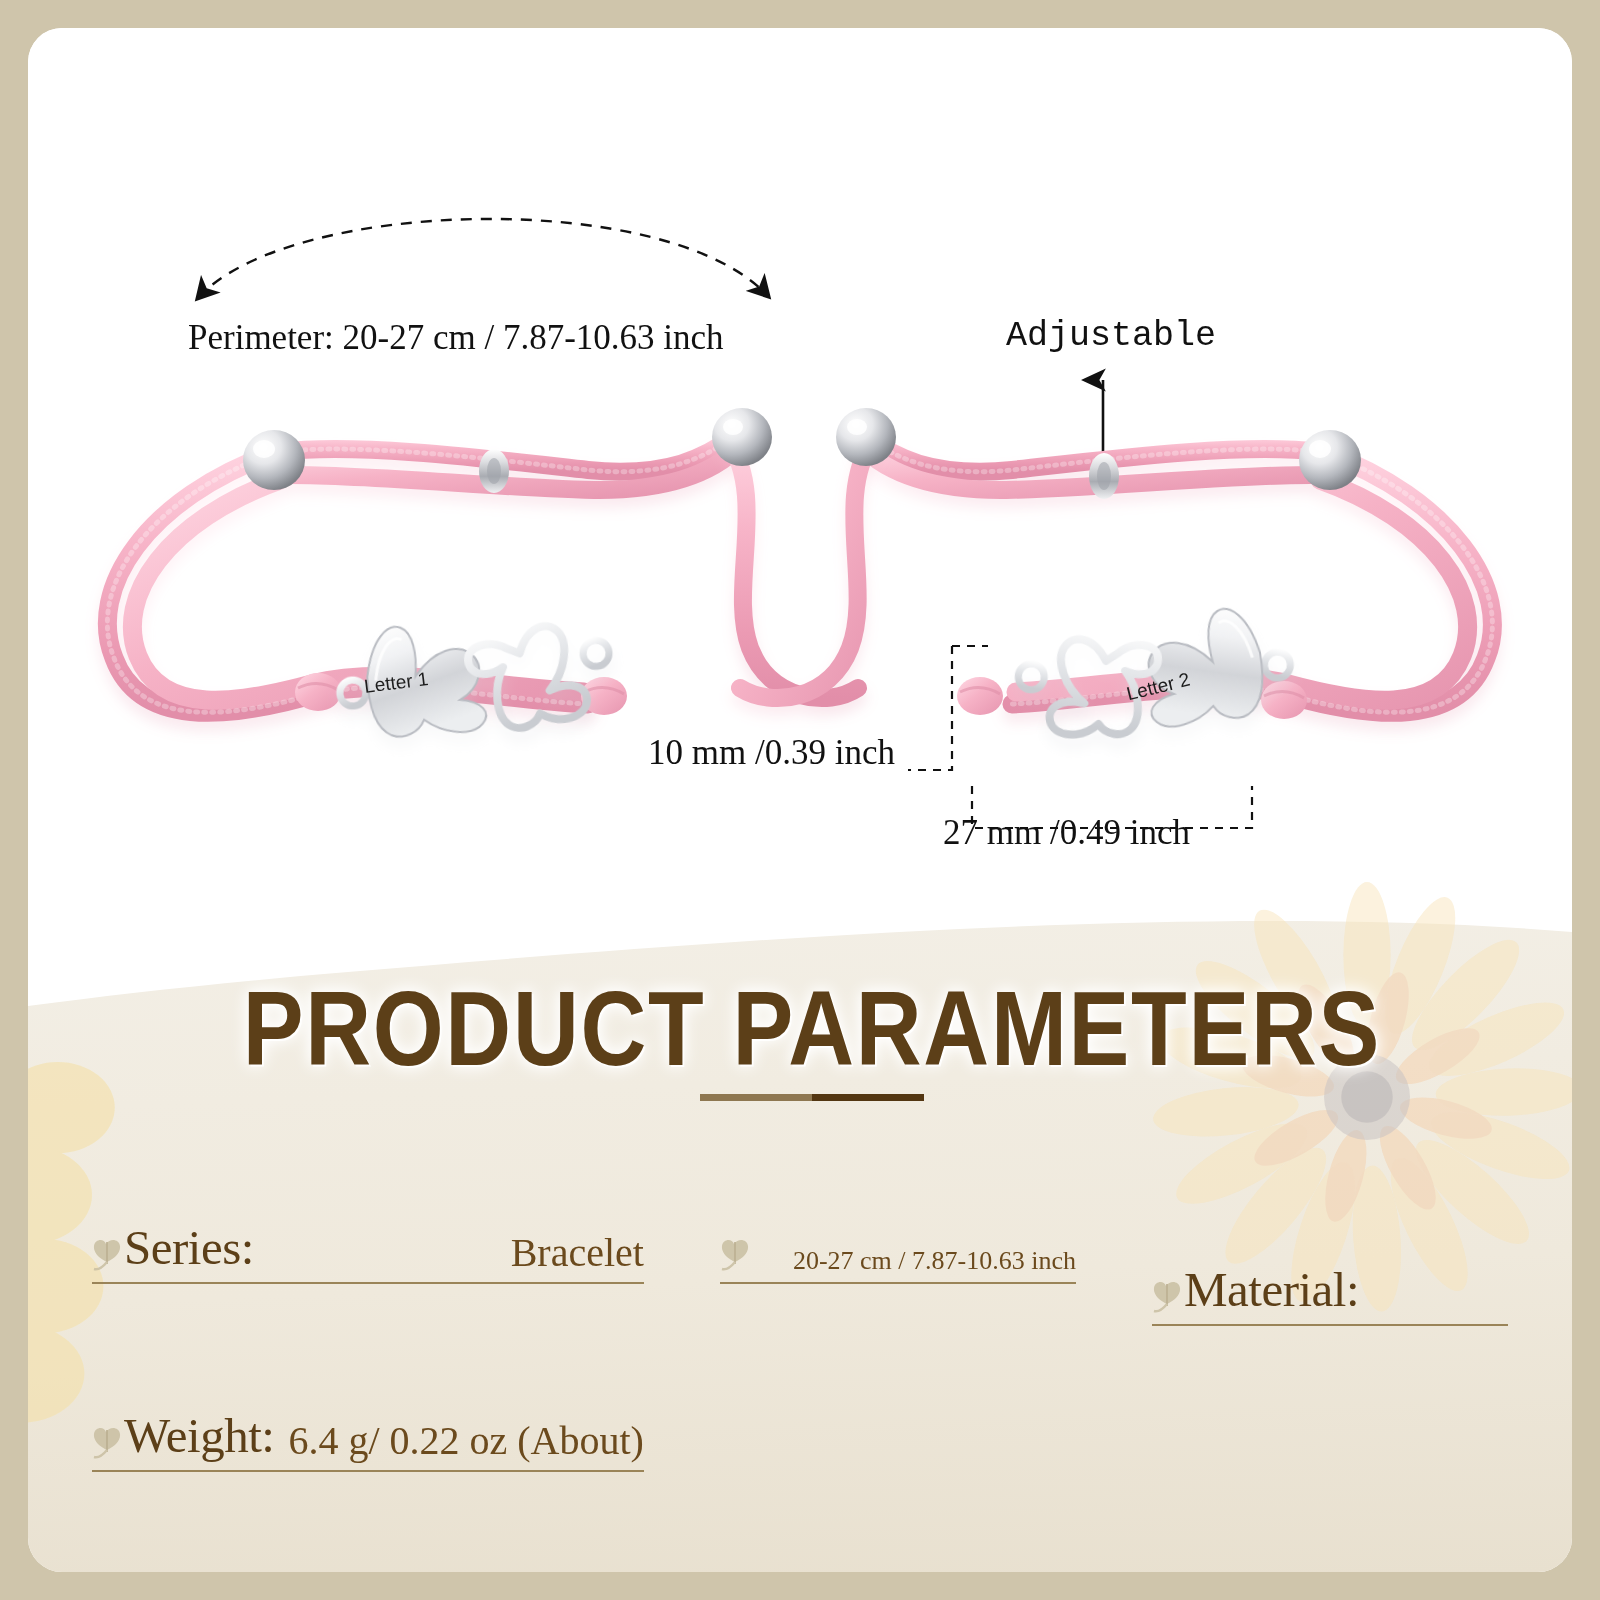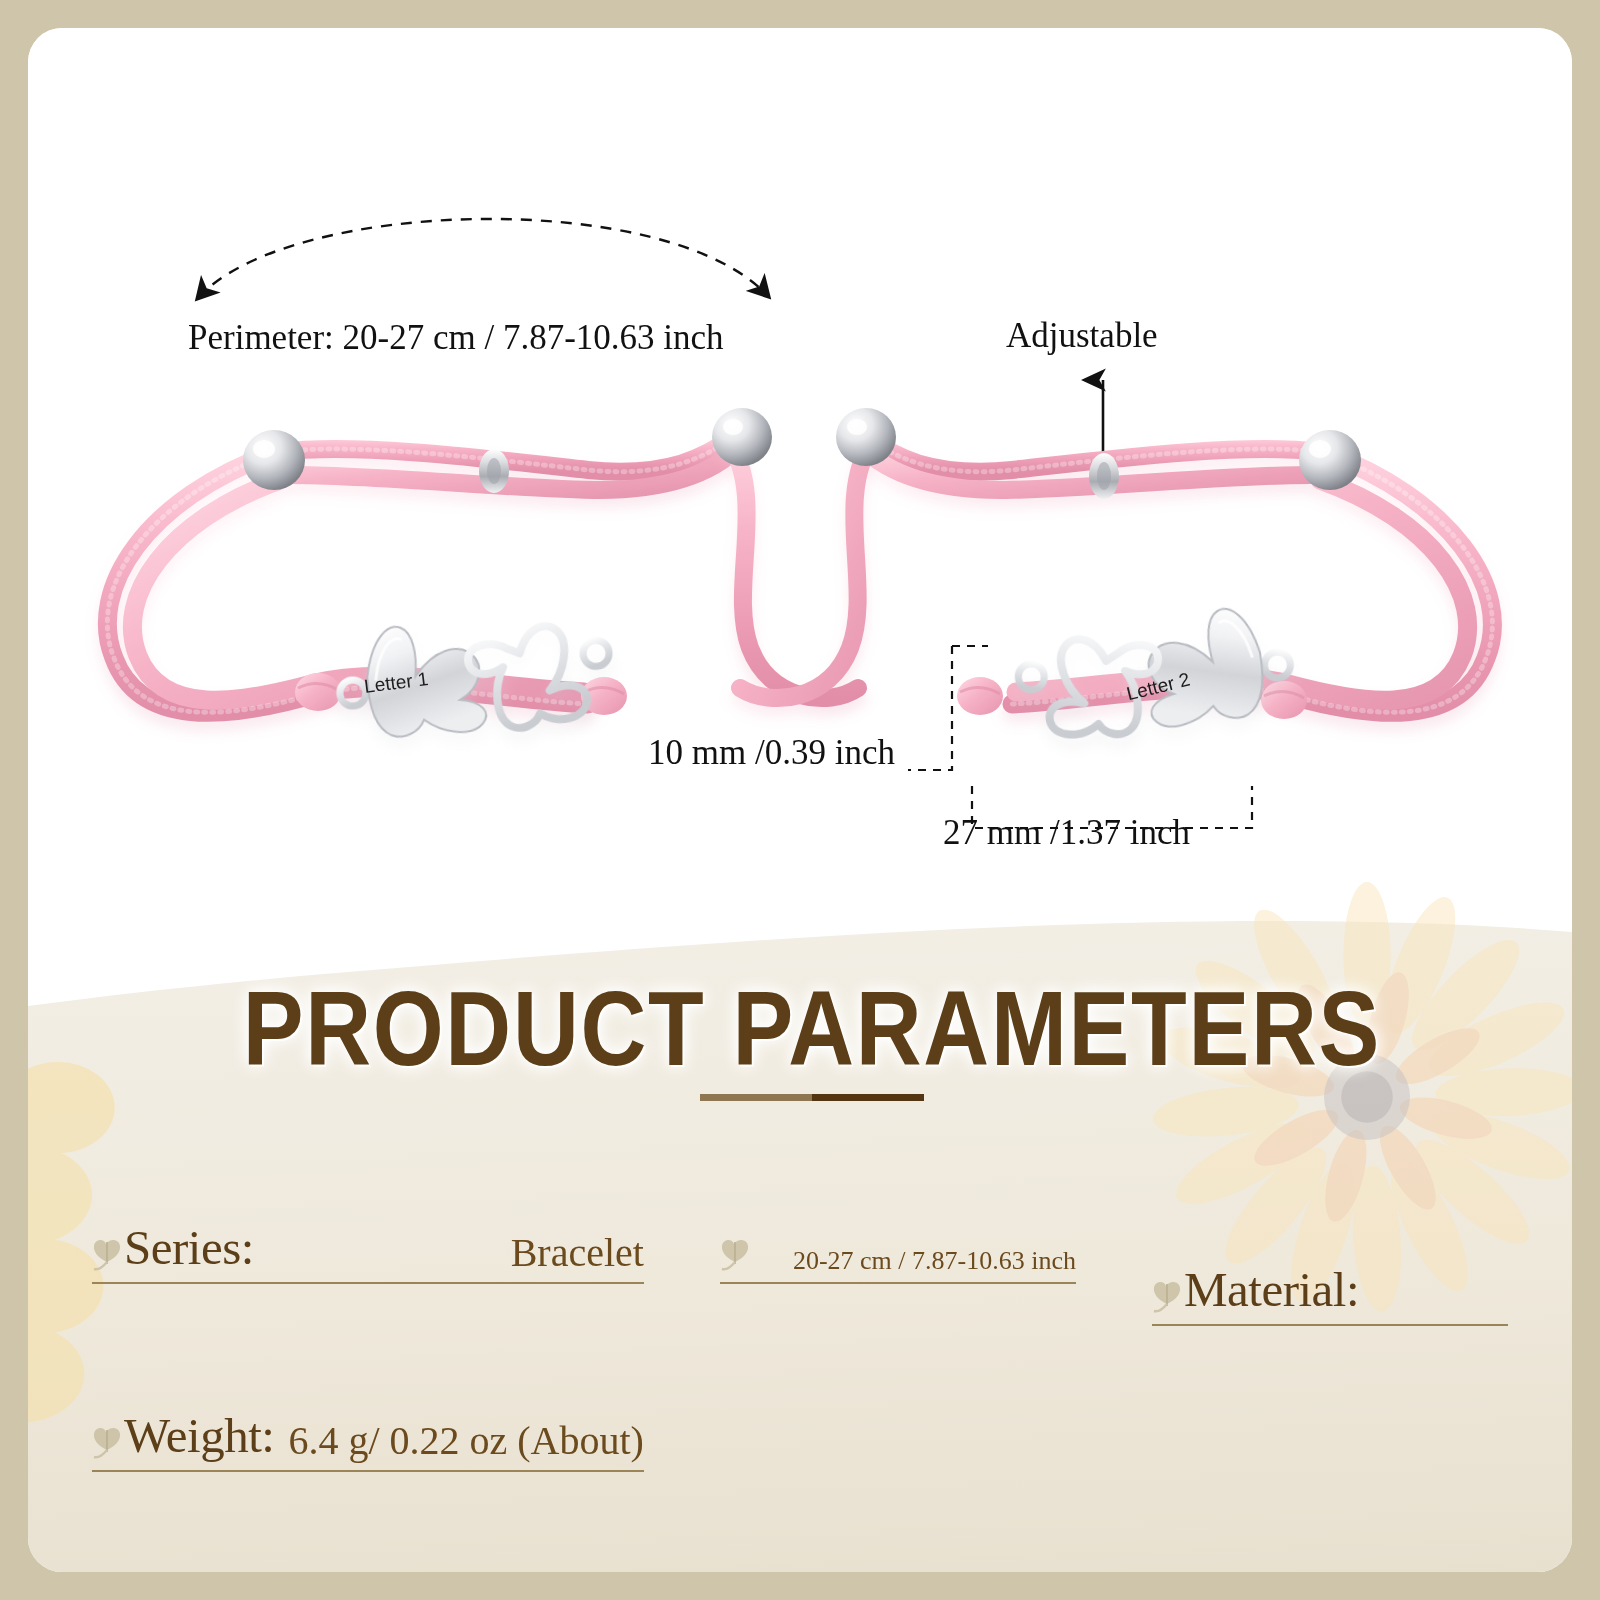--- a/index.html
+++ b/index.html
@@ -29,21 +29,21 @@
   }
   #product svg{position:absolute;left:0;top:0;}
 
   .anno{
     position:absolute;
     color:#111;
     font-family:"Liberation Serif", serif;
     white-space:nowrap;
   }
   #perimeter-anno{left:160px;top:290px;font-size:35px;}
-  #adjustable-anno{left:978px;top:288px;font-size:35px;}
+  #adjustable-anno{left:978px;top:288px;font-size:35px;font-family:Liberation Mono, monospace;}
   #mm10-anno{left:620px;top:705px;font-size:35px;}
   #mm27-anno{left:915px;top:785px;font-size:35px;}
 
   .charm-letter{
     position:absolute;
     font-family:"Liberation Sans", sans-serif;
     font-size:19px;
     color:#1d1d1d;
     white-space:nowrap;
   }
@@ -319,21 +319,21 @@
           <path d="M944,758 L944,800 L1224,800 L1224,758"></path>
         </g>
       </svg>
 
       <div class="anno" id="perimeter-anno">Perimeter: 20-27 cm / 7.87-10.63 inch</div>
 
       <div class="anno" id="adjustable-anno">Adjustable</div>
 
       <div class="anno" id="mm10-anno">10 mm /0.39 inch</div>
 
-      <div class="anno" id="mm27-anno">27 mm /1.37 inch</div>
+      <div class="anno" id="mm27-anno">27 mm /0.49 inch</div>
 
       <div class="charm-letter" id="letter1">Letter 1</div>
 
       <div class="charm-letter" id="letter2">Letter 2</div>
     </div>
 
     <div id="params">
 
       <div id="wave">
         <svg width="1544" height="120" viewBox="0 0 1544 120" preserveAspectRatio="none">

